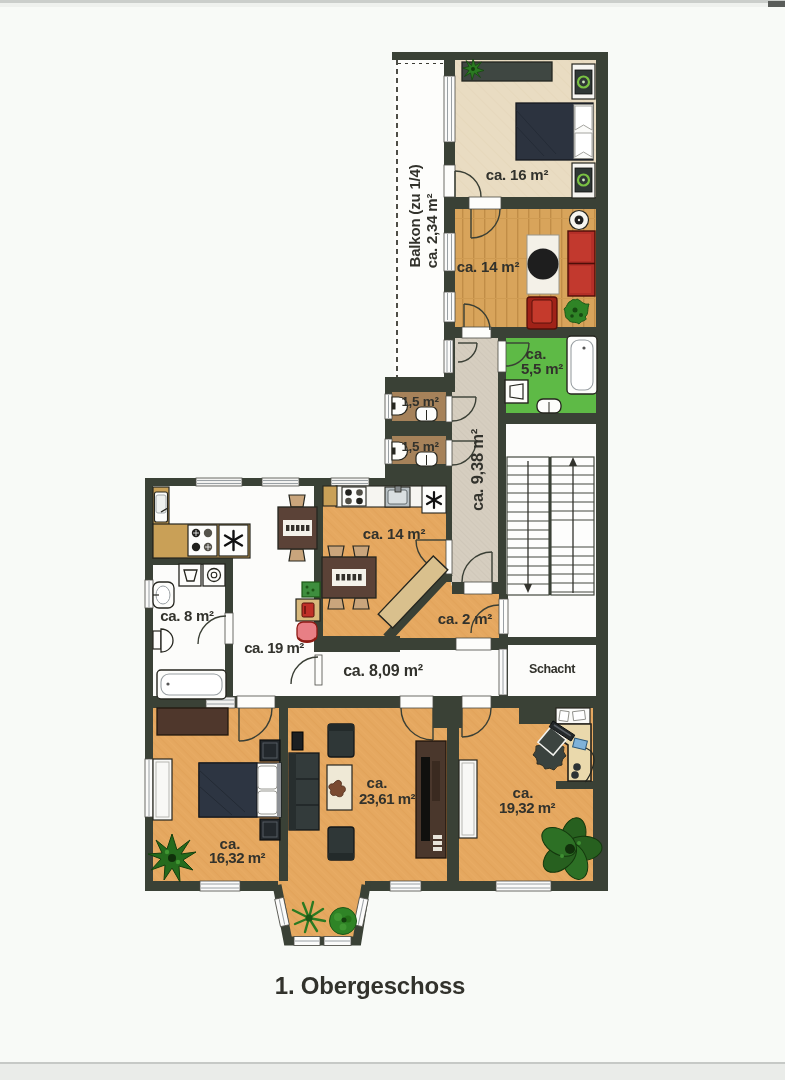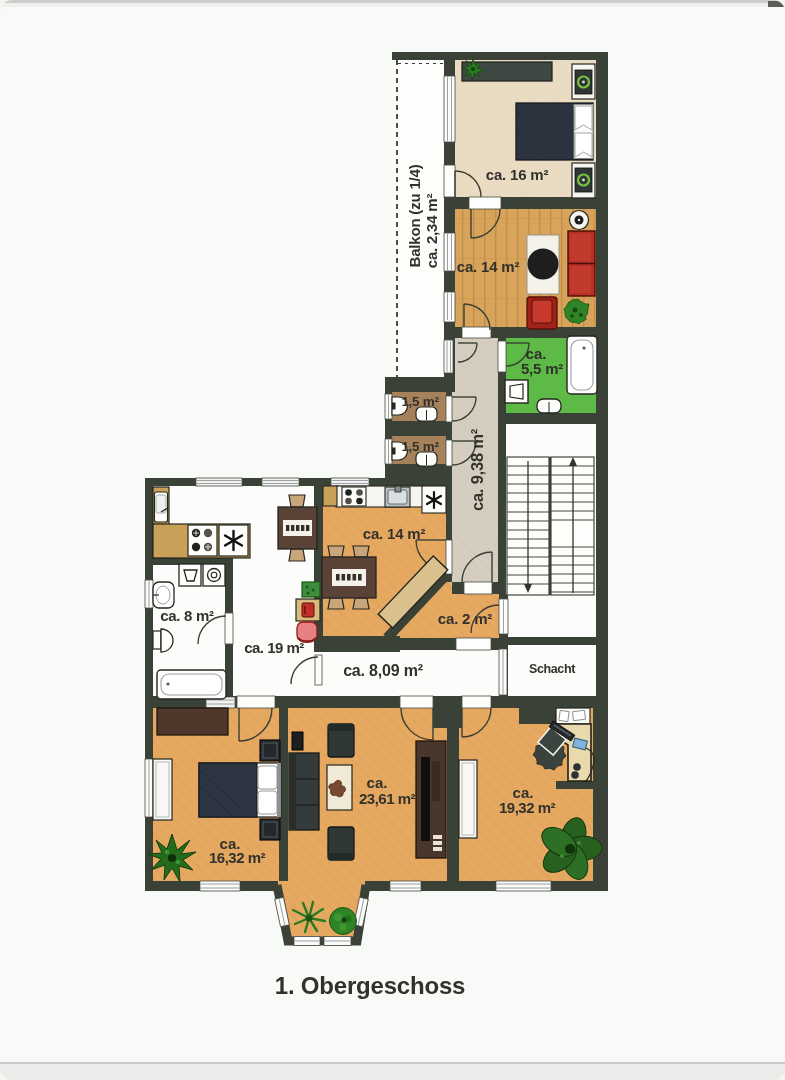--- a/index.html
+++ b/index.html
@@ -1,16 +1,16 @@
 <!DOCTYPE html>
 <html><head>
 <meta charset="utf-8">
 <style>
 html,body{margin:0;padding:0;background:#f4f5f1;}
-#page{position:relative;width:785px;height:1080px;background:#f8faf7;overflow:hidden;border-radius:12px;}
+#page{position:relative;width:785px;height:1080px;background:#f8faf7;overflow:hidden;}
 svg text{font-family:"Liberation Sans",sans-serif;font-weight:bold;fill:#32322c;}
 </style>
 </head>
 <body>
 <div id="page">
 <svg width="785" height="1080" viewBox="0 0 785 1080">
 <defs>
 <pattern id="parq" width="11" height="40" patternUnits="userSpaceOnUse">
   <rect width="11" height="40" fill="#d8a45b"></rect>
   <rect width="1.4" height="40" fill="#c18d47"></rect>

